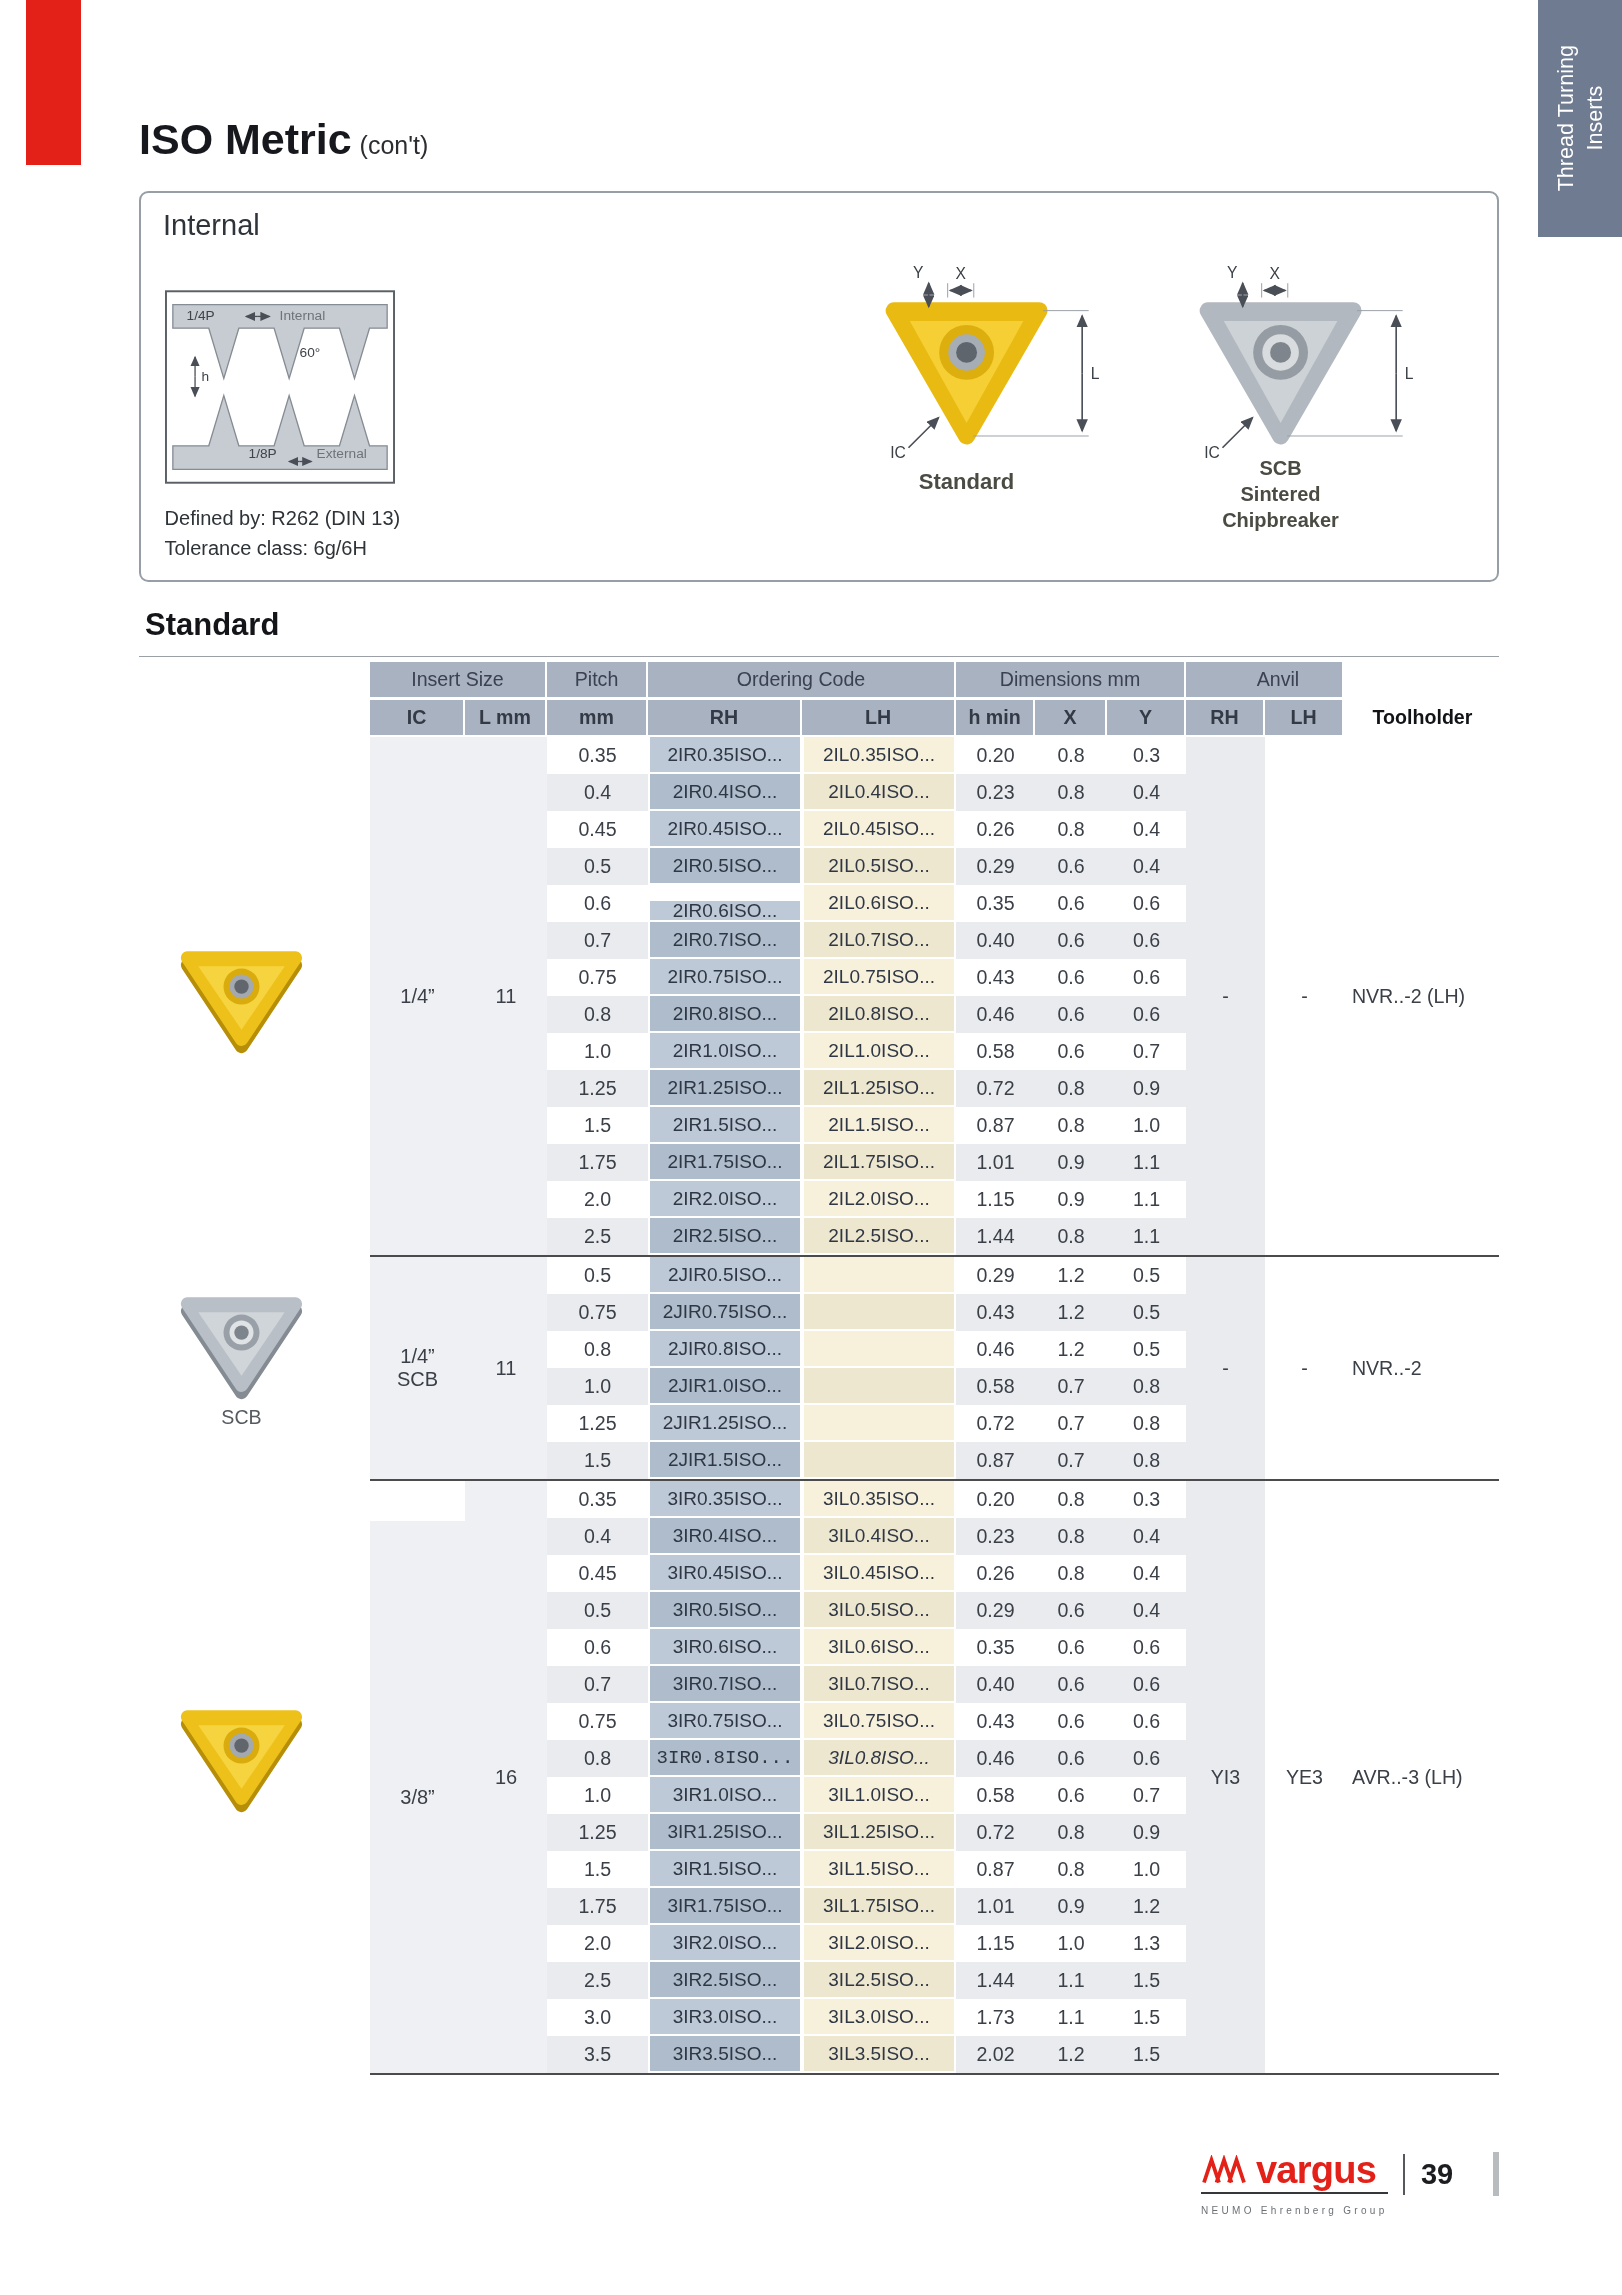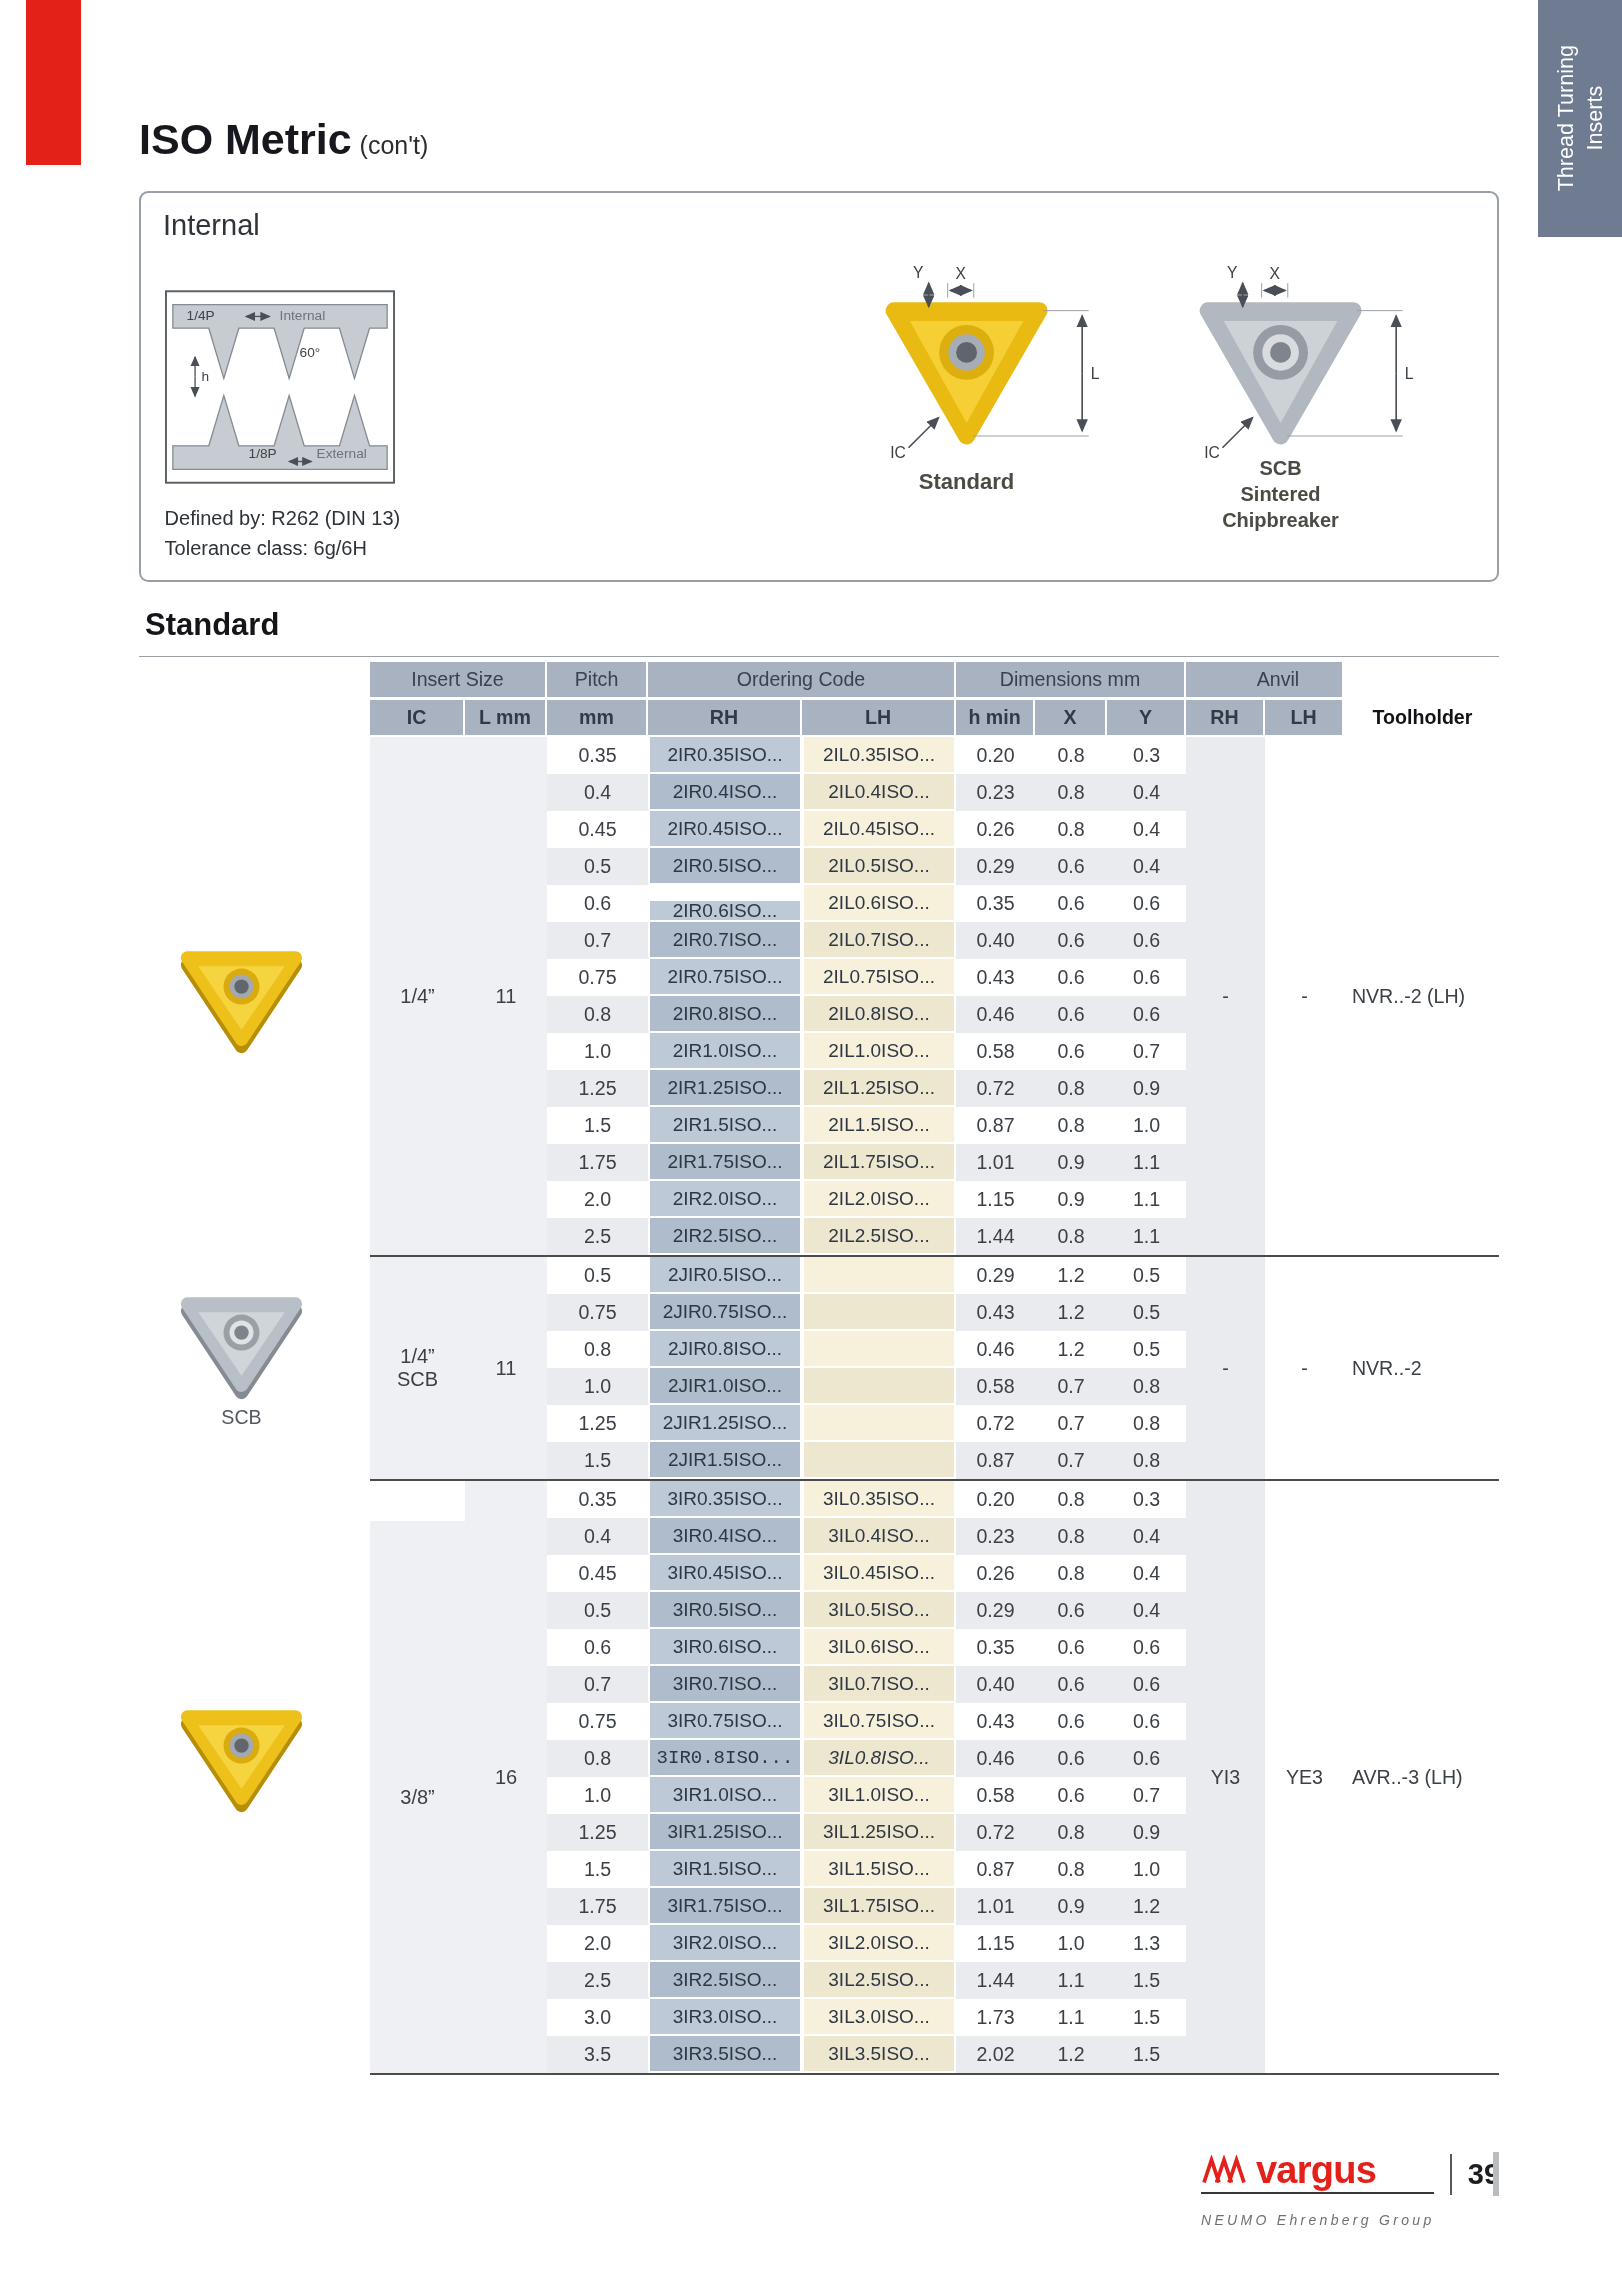--- a/index.html
+++ b/index.html
@@ -70,21 +70,21 @@
   #img3 { left:169px; top:1688px; }
   #scb-label { position:absolute; left:169px; top:1406px; width:145px; text-align:center;
                font-size:19.6px; color:#555a60; }
 
   
   #footer { position:absolute; left:1201px; top:2153px; display:flex; align-items:flex-start; gap:15.7px; }
   .logo-wrap { display:flex; flex-direction:column; }
   .logo-row { display:flex; align-items:flex-end; gap:3.9px; }
   .brand { font-size:38px; font-weight:bold; letter-spacing:-0.7px; line-height:0.9; }
   .logo-rule { height:2px; background:#35383b; margin-top:4.6px; }
-  .brand-sub { font-size:14px; letter-spacing:3.3px; color:#6d7176; margin-top:18px; white-space:nowrap;font-style:italic; }
+  .brand-sub { font-size:10px; letter-spacing:3.3px; color:#6d7176; margin-top:11px; white-space:nowrap; }
   .v-div { width:2px; height:41px; background:#55585c; margin-top:1.3px; }
   .pagenum { font-size:29px; font-weight:bold; color:#1c1d20; margin-top:5.2px; }
   #footer-bar { position:absolute; left:1493px; top:2152px; width:5.9px; height:44px; background:#b9bcbf; }
 </style>
 </head>
 <body>
 
 <div id="page">
 
   <div id="red-block" style="background: rgb(227, 33, 25);"></div>

